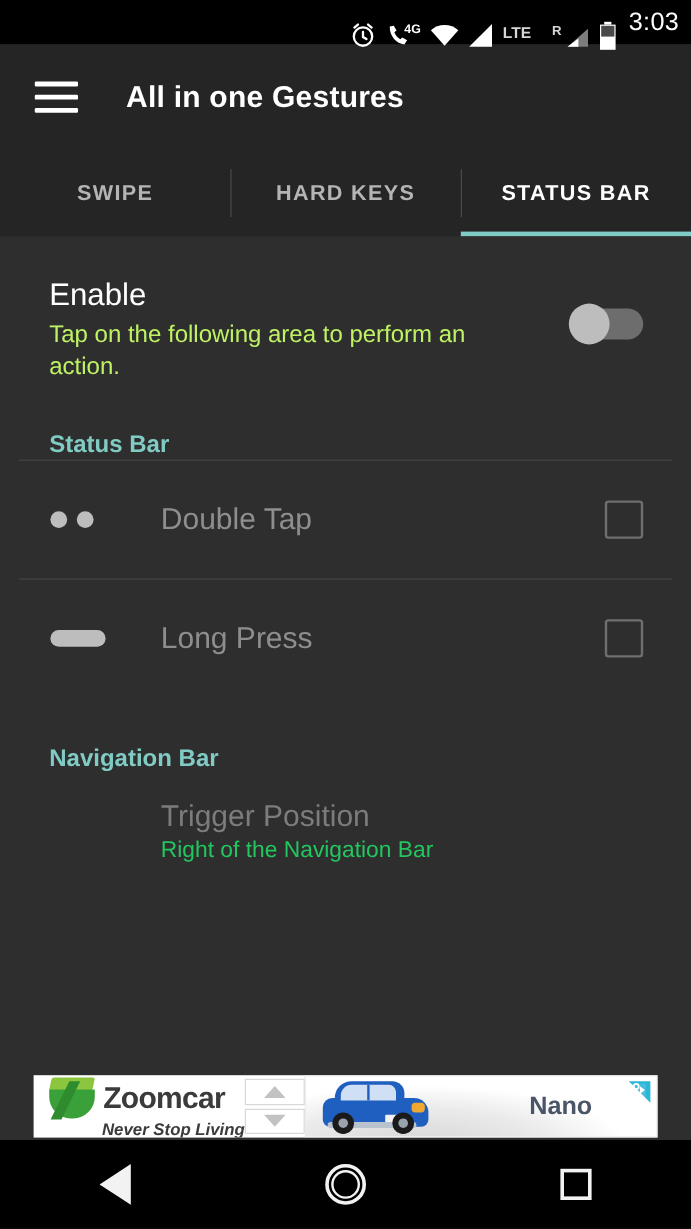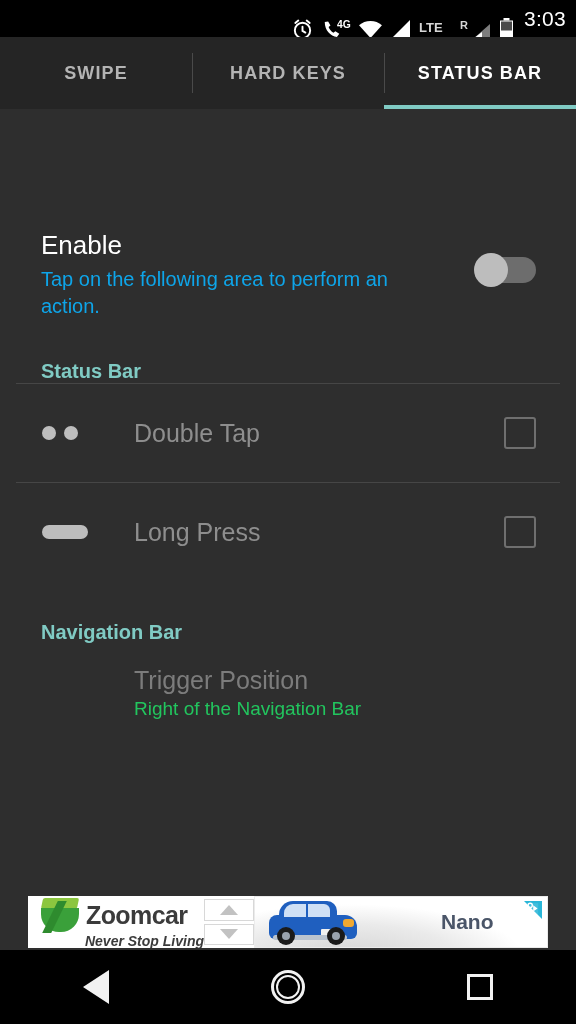--- a/index.html
+++ b/index.html
@@ -32,21 +32,21 @@
   .tab.active { color:#fff; }
   .tab + .tab::before { content:""; position:absolute; left:0; top:16px; bottom:16px; width:1px; background:#4a4a4a; }
   .tab .underline { position:absolute; left:0; right:0; bottom:0; height:4px; background:#80cbc4; }
 
   
   .content { position:absolute; top:197px; left:0; right:0; bottom:74px; background:#2e2e2e; overflow:hidden; }
 
   .enable-row { display:flex; align-items:flex-start; padding:34px 24px 0 41px; }
   .enable-texts { flex:1; padding-right:16px; }
   .enable-title { color:#fff; font-size:26px; font-weight:400; line-height:1.15; }
-  .enable-sub { color:#0ea5e9; font-size:20px; line-height:1.35; margin-top:5px; max-width:400px; }
+  .enable-sub { color:#bef264; font-size:20px; line-height:1.35; margin-top:5px; max-width:400px; }
   .switch { width:62px; height:30px; position:relative; margin-top:22px; margin-right:16px; cursor:pointer; flex:none; }
   .switch .track { position:absolute; right:0; top:4px; width:48px; height:26px; background:#6d6d6d; border-radius:13px; }
   .switch .thumb { position:absolute; left:0; top:0; width:34px; height:34px; background:#bdbdbd; border-radius:50%; }
 
   .section-head { color:#80cbc4; font-size:20px; font-weight:700; padding:40px 0 0 41px; }
   .row { display:flex; align-items:center; min-height:98px; padding:0 24px 0 28px; position:relative; }
   .row .gicon { width:106px; flex:none; display:flex; align-items:center; padding-left:14px; }
   .dot { width:14px; height:14px; border-radius:50%; background:#bdbdbd; display:inline-block; }
   .dot + .dot { margin-left:8px; }
   .pill { width:46px; height:14px; border-radius:7px; background:#bdbdbd; display:inline-block; }
@@ -142,20 +142,28 @@
     <span class="ic">
       <svg width="15" height="24" viewBox="0 0 15 24">
           <rect x="4.5" y="0" width="6" height="2.5" fill="#fff"></rect>
           <rect x="1" y="2.5" width="13" height="21" fill="#fff"></rect>
           <rect x="2" y="3.5" width="11" height="9" fill="#4a4a4a"></rect>
         </svg>
     </span>
     <span class="clocktext">3:03</span>
   </div>
 
+  <div class="appbar">
+    <div class="hamburger">
+        <i></i>
+        <i></i>
+        <i></i>
+      </div>
+    <div class="apptitle">All in one Gestures</div>
+  </div>
 
   <div class="tabs">
     <div class="tab">
       <span>SWIPE</span>
     </div>
     <div class="tab">
       <span>HARD KEYS</span>
     </div>
     <div class="tab active">
       <span>STATUS BAR</span>

